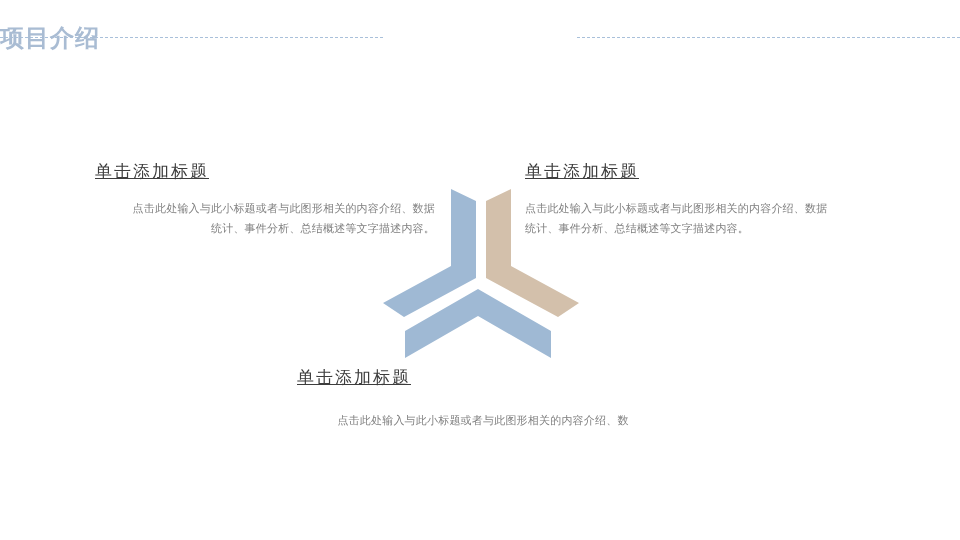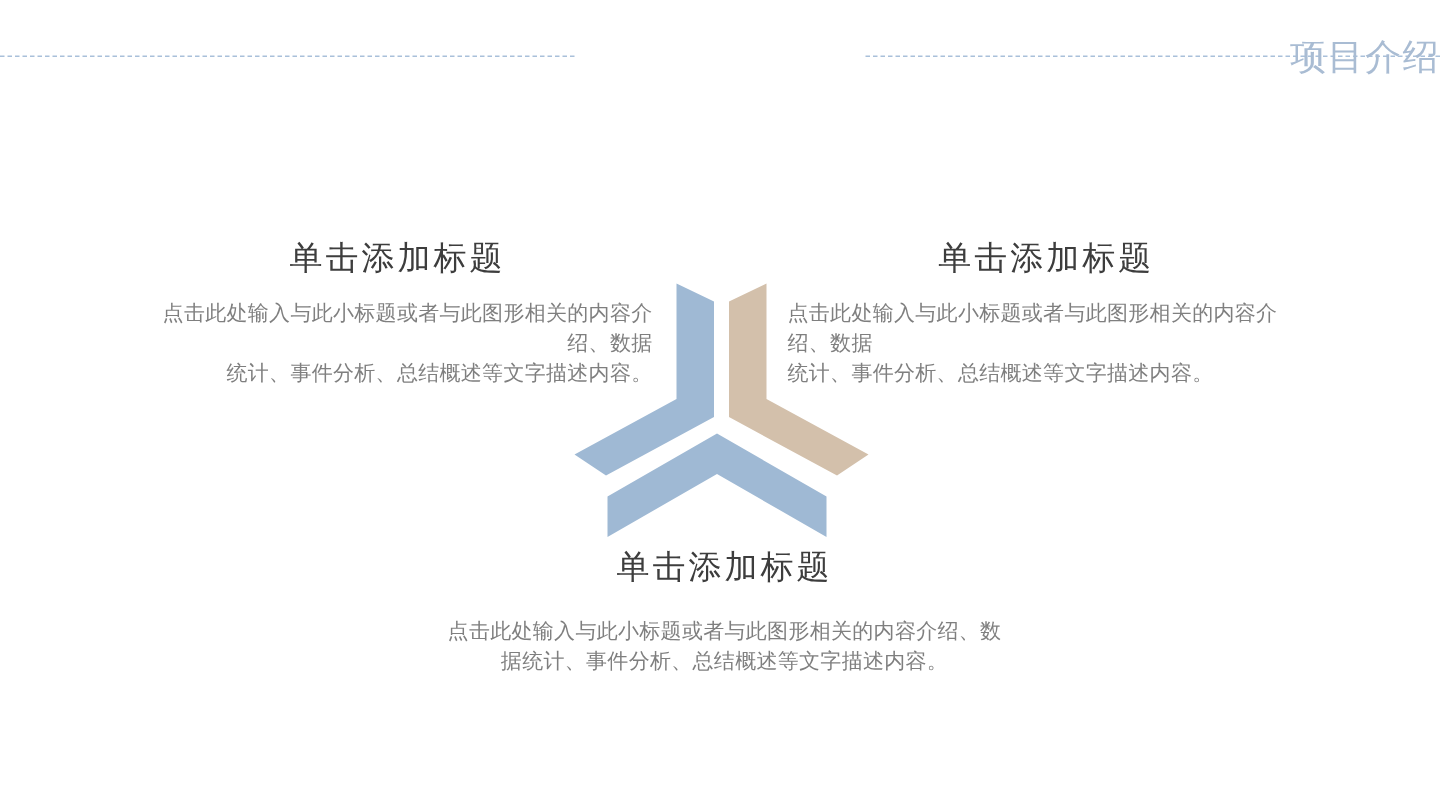--- a/index.html
+++ b/index.html
@@ -12,35 +12,36 @@
   }
   
   .dash-line{
     position:absolute;top:37px;height:0;
     border-top:1px dashed var(--dash-color,#a9c0da);
   }
   .dash-line.left{left:0;width:383px;}
   .dash-line.right{left:577px;width:383px;}
   .page-title{
     position:absolute;left:0;right:0;top:22px;
-    margin:0;text-align:right;
-    font-size:24px;font-weight:400;letter-spacing:1px;
+    margin:0;text-align:left;
+    font-size:24px;font-weight:700;letter-spacing:1px;
     color:var(--title-color,#a9bcd3);
   }
   
   .logo-svg{position:absolute;left:0;top:0;width:960px;height:540px;}
   
   .text-block{position:absolute;}
   .block-heading{
-    margin:0 0 14px 0;text-align:center;
-    font-size:22px;font-weight:400;letter-spacing:2px;line-height:24px;
+    margin:0 0 14px 0;text-align:left;
+    font-size:17px;font-weight:400;letter-spacing:2px;line-height:24px;
     color:var(--heading-color,#3d3d3d);
+    text-decoration:underline;
   }
   .block-body{
-    font-size:14px;line-height:20px;letter-spacing:0.2px;
+    font-size:11px;line-height:20px;letter-spacing:0.2px;
     color:var(--body-color,#7f7f7f);
   }
   .block-left{left:95px;top:160px;width:340px;}
   .block-left .block-body{text-align:right;}
   .block-right{left:525px;top:160px;width:345px;}
   .block-right .block-body{text-align:left;}
   .block-bottom{left:297px;top:366px;width:372px;}
   .block-bottom .block-body{text-align:center;margin-top:20px;}
 </style>
 </head>
@@ -71,17 +72,16 @@
     <div class="block-body">
       <div>点击此处输入与此小标题或者与此图形相关的内容介绍、数据</div>
       <div>统计、事件分析、总结概述等文字描述内容。</div>
     </div>
   </div>
 
   <div class="text-block block-bottom">
     <h2 class="block-heading">单击添加标题</h2>
     <div class="block-body">
       <div>点击此处输入与此小标题或者与此图形相关的内容介绍、数</div>
-      <div>据统计、事件分析、总结概述等文字描述内容。</div>
     </div>
   </div>
 
 </div>
 
 </body></html>

